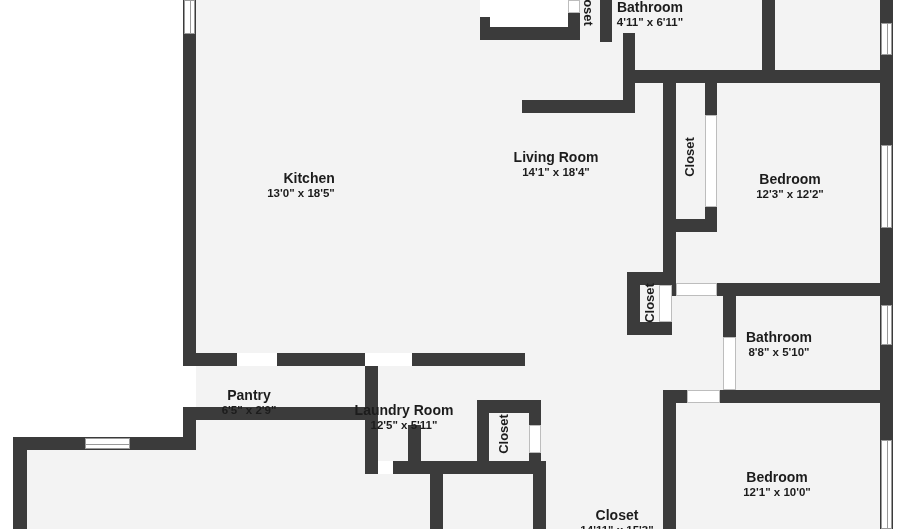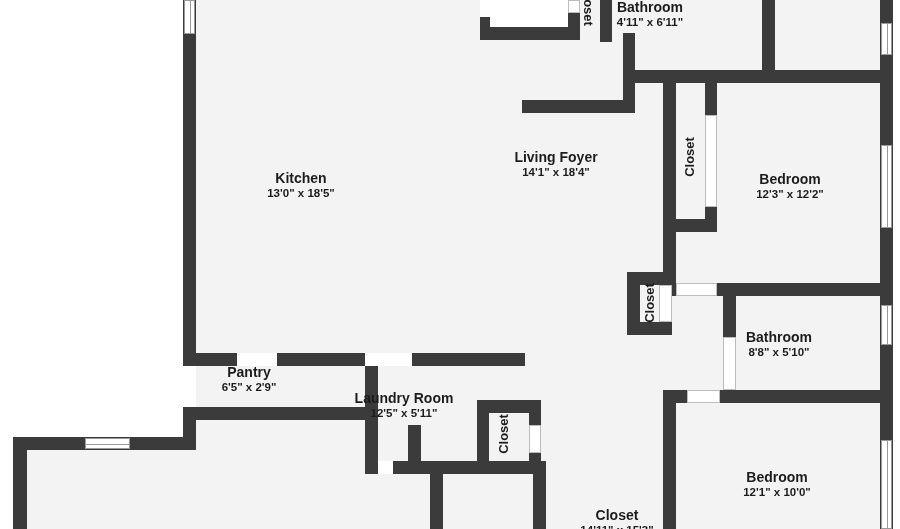--- a/index.html
+++ b/index.html
@@ -84,45 +84,45 @@
   <div class="door" style="left:676px;top:283px;width:41px;height:13px;"></div>
   <div class="door" style="left:659px;top:285px;width:13px;height:37px;"></div>
   <div class="door" style="left:723px;top:337px;width:13px;height:53px;"></div>
   <div class="door" style="left:687px;top:390px;width:33px;height:13px;"></div>
   <div class="gap" style="left:237px;top:353px;width:40px;height:13px;"></div>
   <div class="gap" style="left:365px;top:353px;width:47px;height:13px;"></div>
   <div class="gap" style="left:378px;top:461px;width:15px;height:13px;"></div>
   <div class="door" style="left:529px;top:425px;width:12px;height:28px;"></div>
   <div class="win win-h" style="left:85px;top:438px;width:45px;height:11px;"></div>
 
-  <div class="rlabel" style="left:301px;top:170px;">
+  <div class="rlabel" style="left:301px;top:170px;text-align:right;">
     <div class="rname">Kitchen</div>
     <div class="rdims">13'0" x 18'5"</div>
   </div>
   <div class="rlabel" style="left:556px;top:149px;">
-    <div class="rname">Living Foyer</div>
+    <div class="rname">Living Room</div>
     <div class="rdims">14'1" x 18'4"</div>
   </div>
   <div class="rlabel" style="left:650px;top:-1px;">
     <div class="rname">Bathroom</div>
     <div class="rdims">4'11" x 6'11"</div>
   </div>
   <div class="rlabel" style="left:790px;top:171px;">
     <div class="rname">Bedroom</div>
     <div class="rdims">12'3" x 12'2"</div>
   </div>
   <div class="rlabel" style="left:779px;top:329px;">
     <div class="rname">Bathroom</div>
     <div class="rdims">8'8" x 5'10"</div>
   </div>
-  <div class="rlabel" style="left:249px;top:364px;">
+  <div class="rlabel" style="left:249px;top:387px;">
     <div class="rname">Pantry</div>
     <div class="rdims">6'5" x 2'9"</div>
   </div>
-  <div class="rlabel" style="left:404px;top:390px;">
+  <div class="rlabel" style="left:404px;top:402px;">
     <div class="rname">Laundry Room</div>
     <div class="rdims">12'5" x 5'11"</div>
   </div>
   <div class="rlabel" style="left:777px;top:469px;">
     <div class="rname">Bedroom</div>
     <div class="rdims">12'1" x 10'0"</div>
   </div>
   <div class="rlabel" style="left:617px;top:507px;">
     <div class="rname">Closet</div>
     <div class="rdims">14'11" x 15'3"</div>

